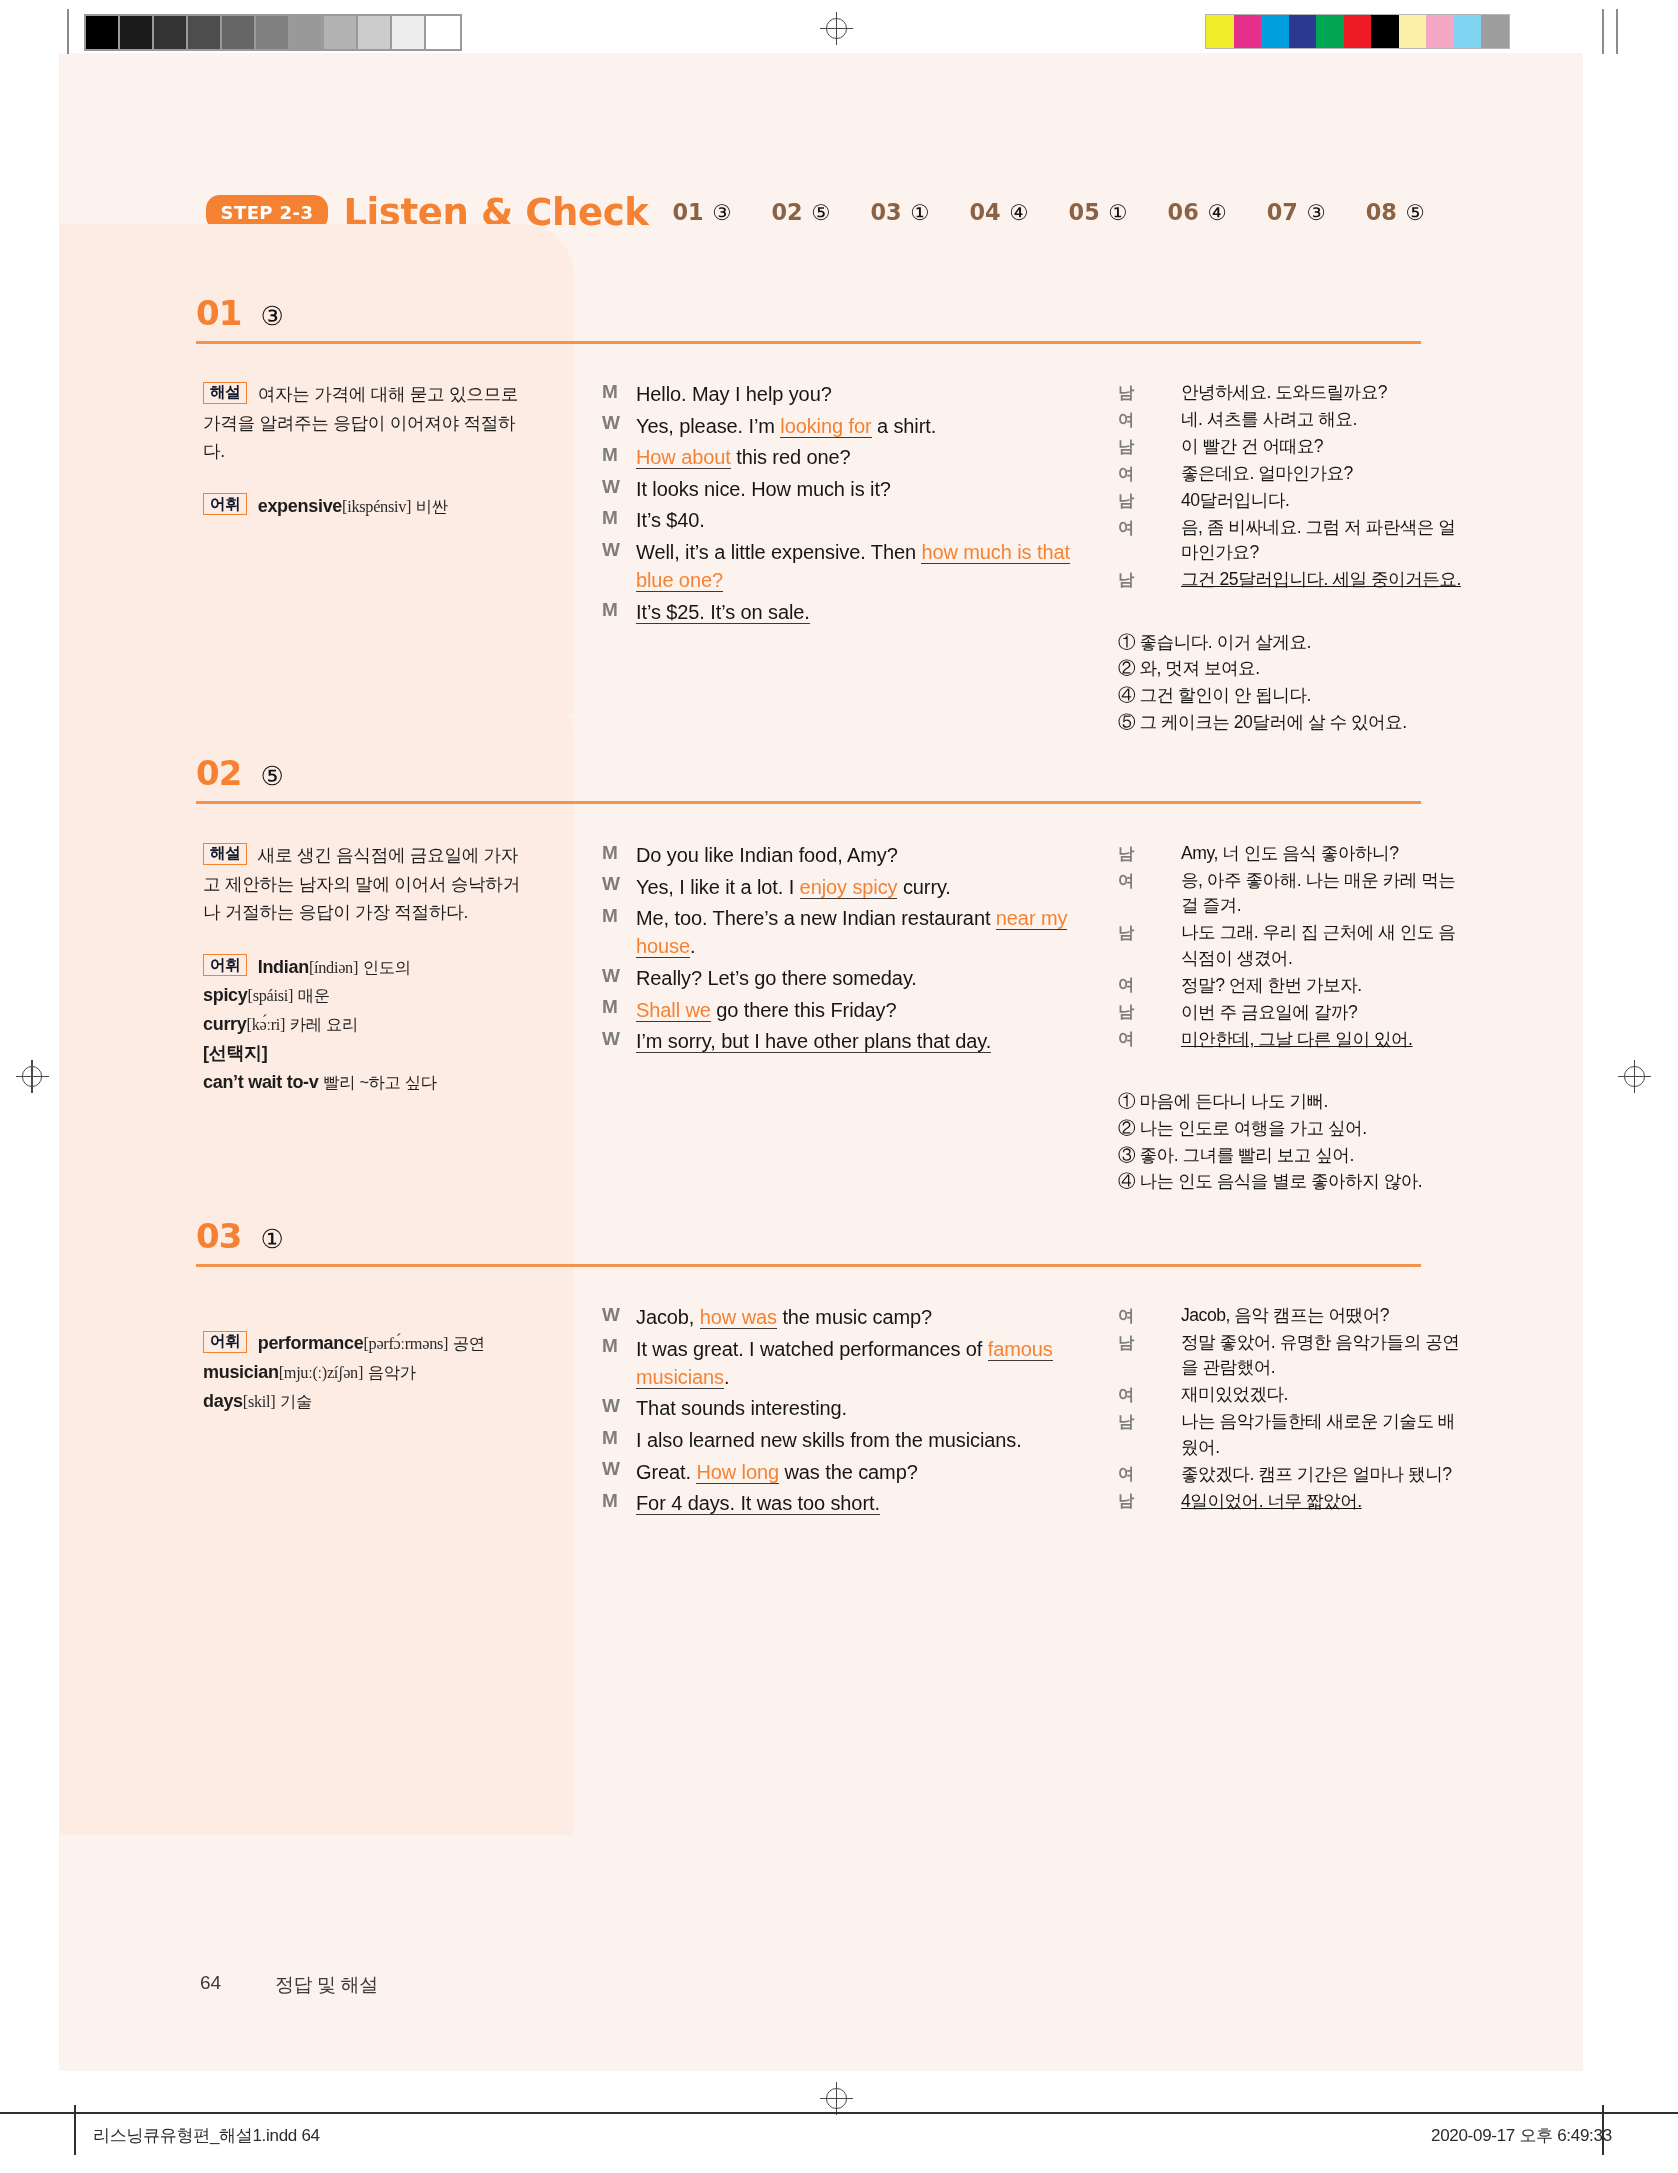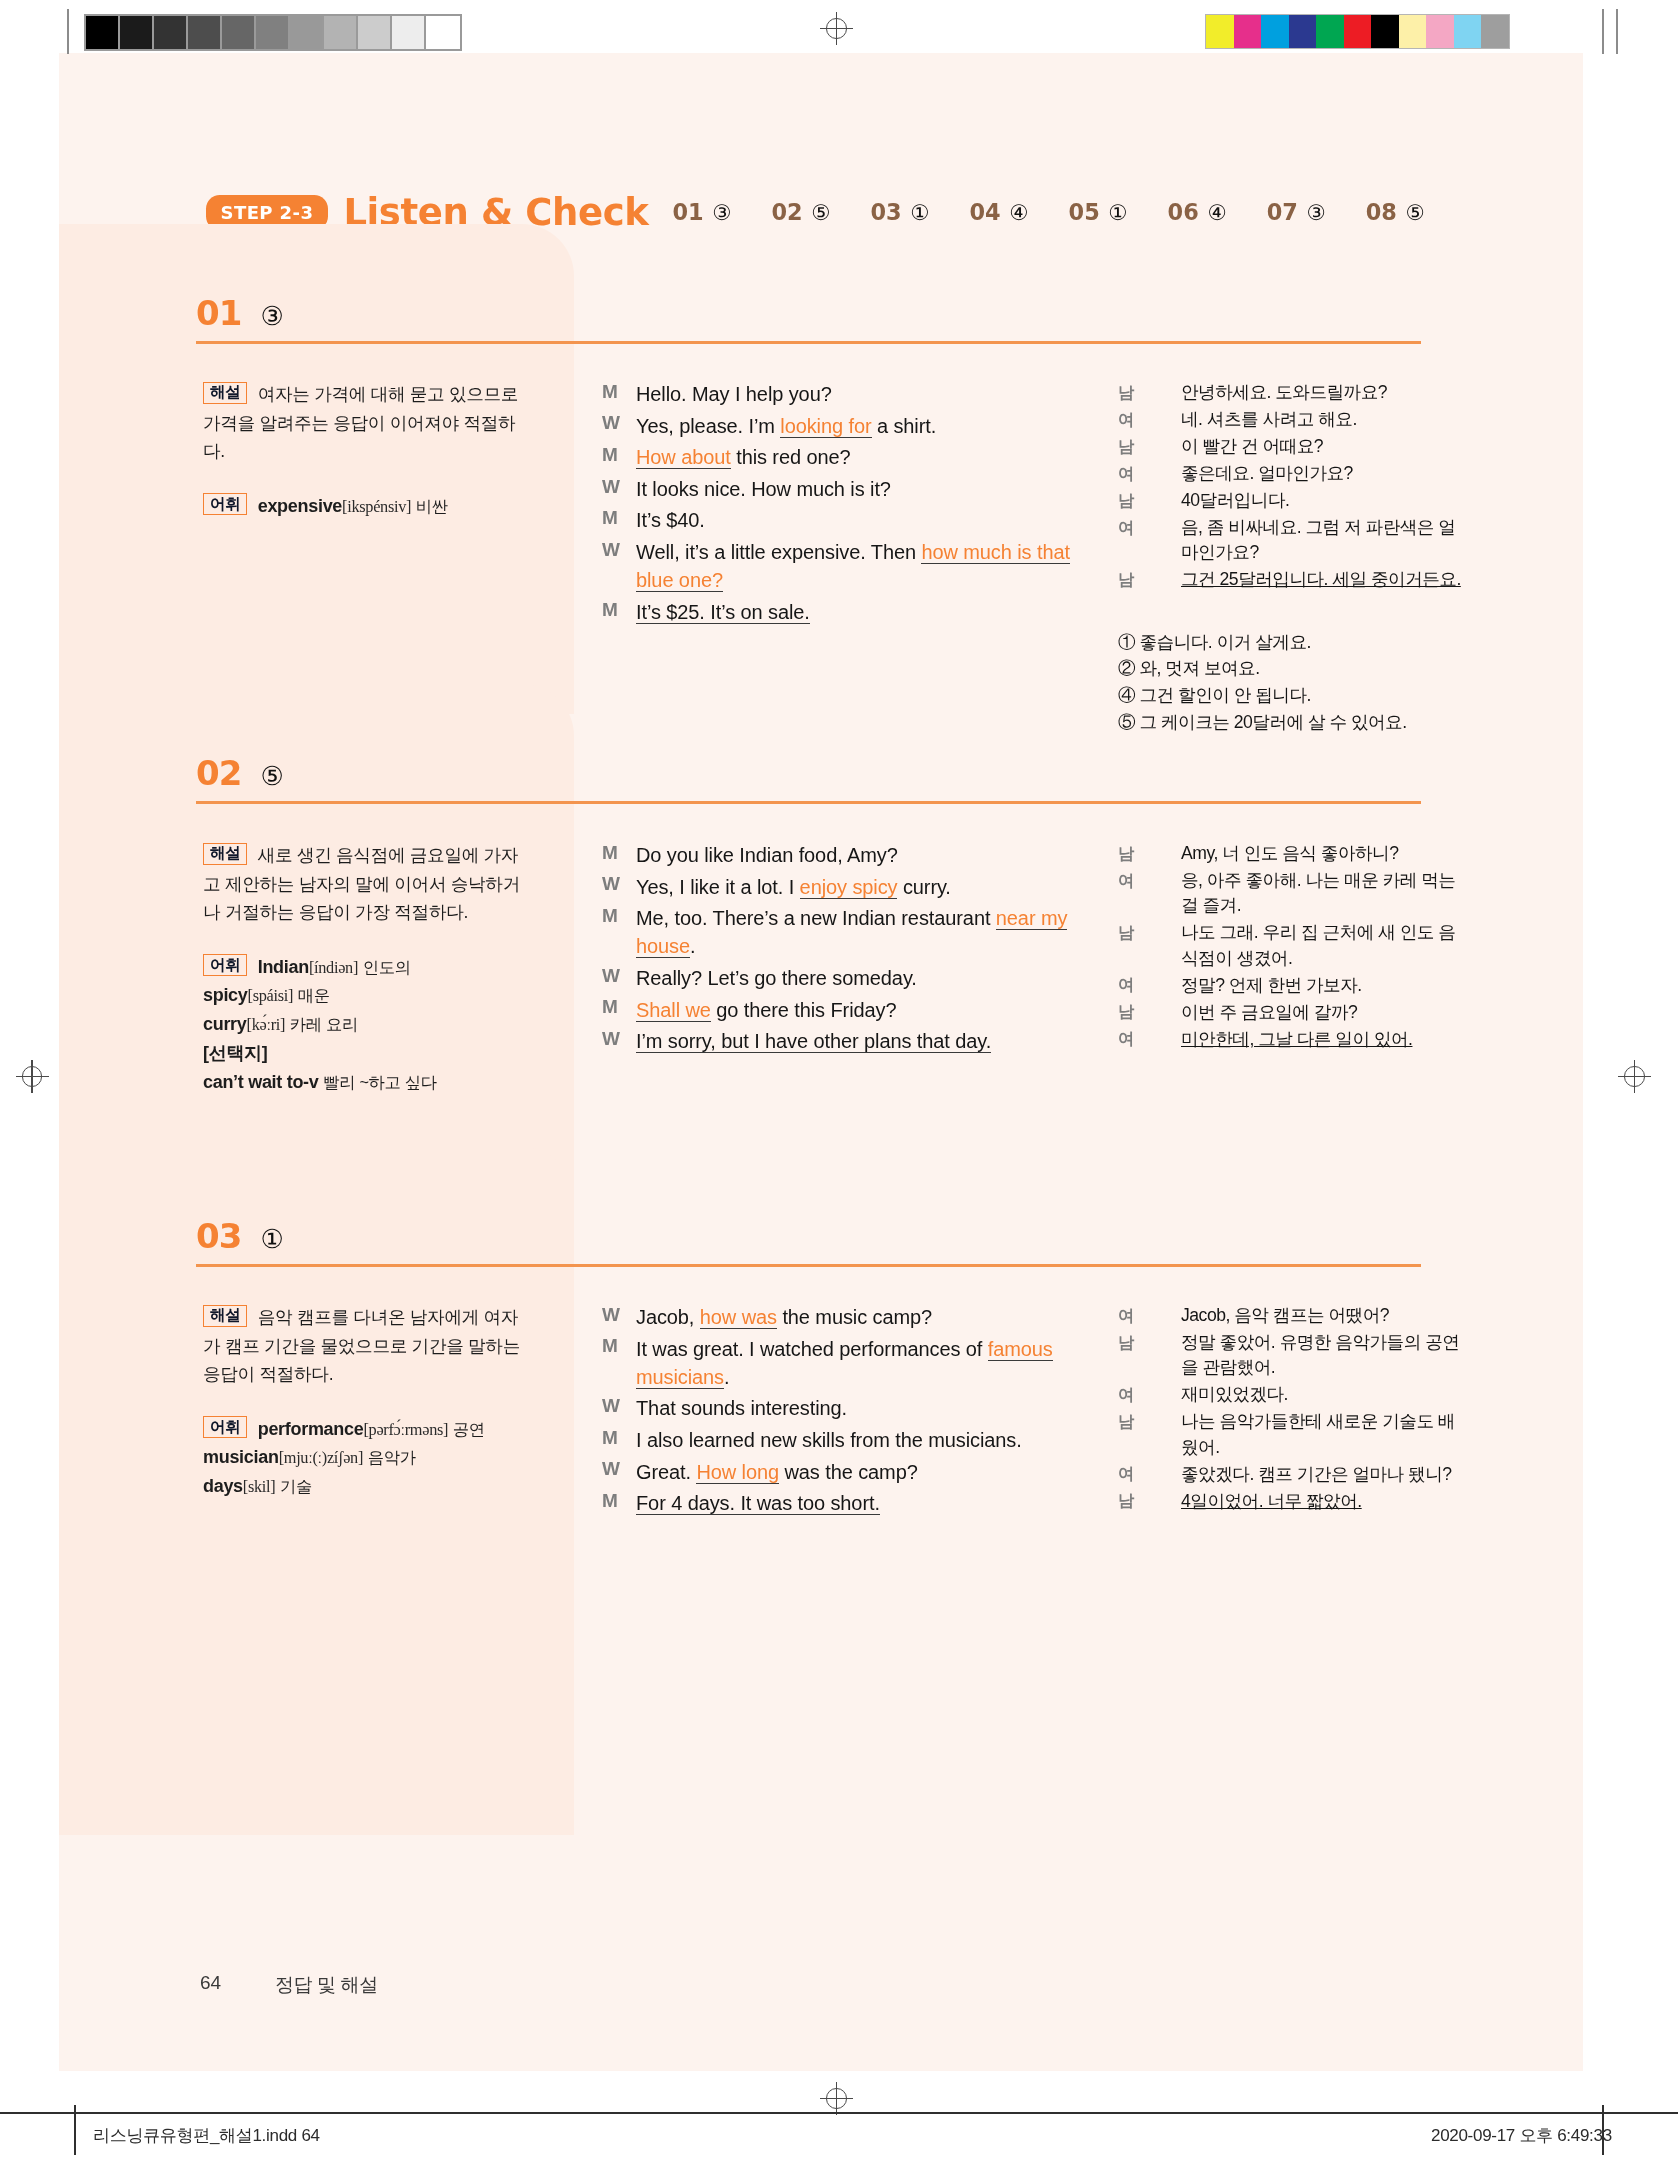--- a/index.html
+++ b/index.html
@@ -338,29 +338,34 @@
           <div class="tr-txt">정말? 언제 한번 가보자.</div>
         </div>
         <div class="tr-row">
           <div class="tr-spk">남</div>
           <div class="tr-txt">이번 주 금요일에 갈까?</div>
         </div>
         <div class="tr-row">
           <div class="tr-spk">여</div>
           <div class="tr-txt" style="text-decoration: underline;">미안한데, 그날 다른 일이 있어.</div>
         </div>
+        <div class="opts">
+          <div class="opt">① 마음에 든다니 나도 기뻐.</div>
+          <div class="opt">② 나는 인도로 여행을 가고 싶어.</div>
+          <div class="opt">③ 좋아. 그녀를 빨리 보고 싶어.</div>
+          <div class="opt">④ 나는 인도 음식을 별로 좋아하지 않아.</div>
+        </div>
       </div>
       <div class="q-card" style="top: 1147px; height: 688px;"></div>
       <div class="q-head" style="top: 1216px;">
         <span class="q-no">03</span>
         <span class="q-ans">①</span>
       </div>
       <div class="q-rule" style="top: 1264px;"></div>
       <div class="side-col" style="top: 1303px;">
-        <div><span class="tag">해설</span><span>음악 캠프를 다녀온 남자에게 여자가 캠프 기간을 물었으므로 기간을 말하는 응답이 적절하다.</span></div>
         <div class="vocab">
           <div><span class="tag">어휘</span><span class="w">performance</span><span class="ipa">[pərfɔ́ːrməns]</span> <span class="kr">공연</span></div>
           <div><span class="w">musician</span><span class="ipa">[mjuː(ː)zíʃən]</span> <span class="kr">음악가</span></div>
           <div><span class="w">days</span><span class="ipa">[skil]</span> <span class="kr">기술</span></div>
         </div>
       </div>
       <div class="dlg-col" style="top: 1303px;">
         <div class="dlg-row">
           <div class="spk">W</div>
           <div class="utt"><span>Jacob, </span><span class="hl">how was</span><span> the music camp?</span></div>

